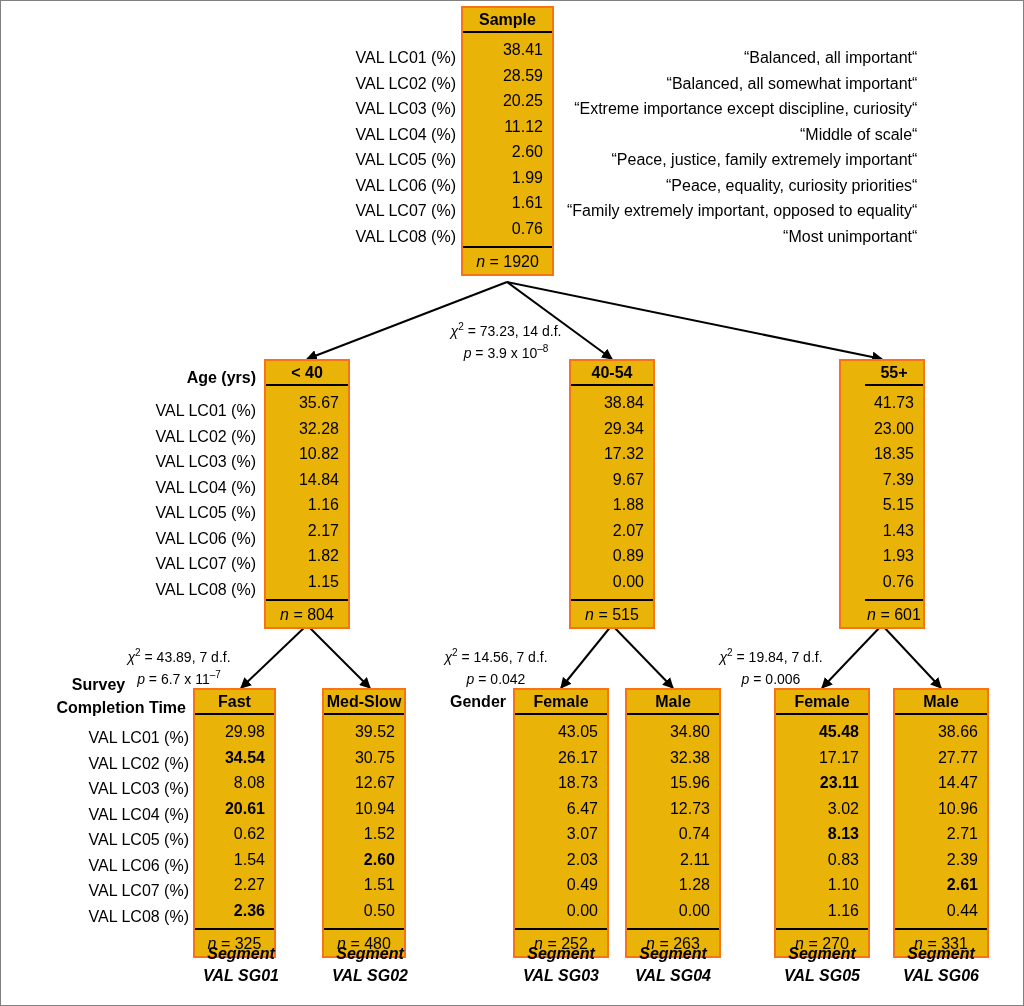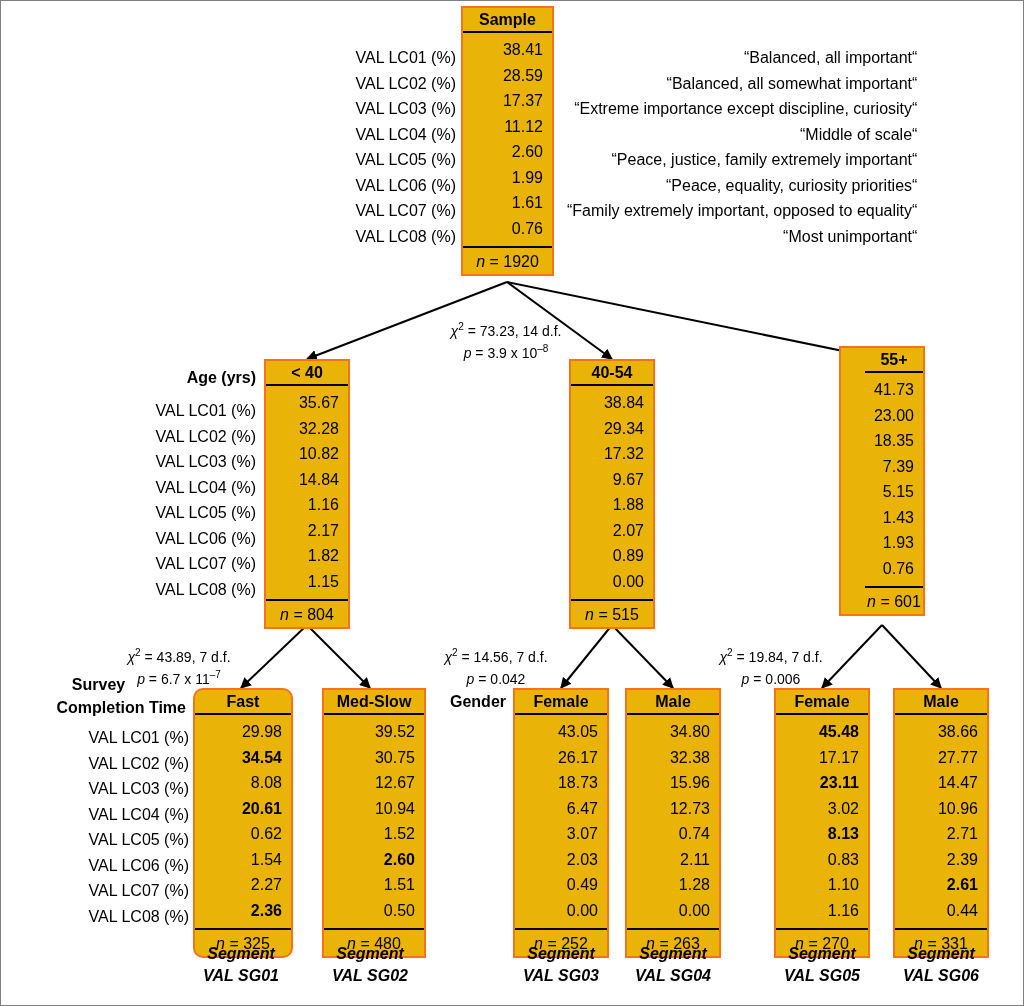--- a/index.html
+++ b/index.html
@@ -154,21 +154,21 @@
     <div class="rl">VAL LC06 (%)</div>
     <div class="rl">VAL LC07 (%)</div>
     <div class="rl">VAL LC08 (%)</div>
   </div>
 
   <div class="node" style="left:460px; top:5px; width:93px;">
     <div class="hdr">Sample</div>
     <div class="vals">
       <div class="v">38.41</div>
       <div class="v">28.59</div>
-      <div class="v">17.37</div>
+      <div class="v">20.25</div>
       <div class="v">11.12</div>
       <div class="v">2.60</div>
       <div class="v">1.99</div>
       <div class="v">1.61</div>
       <div class="v">0.76</div>
     </div>
     <div class="nrow"><i>n</i><span></span><span>&nbsp;= 1920</span></div>
   </div>
 
   <div class="legend" style="left:566px; top:44px;">
@@ -229,21 +229,21 @@
       <div class="v">17.32</div>
       <div class="v">9.67</div>
       <div class="v">1.88</div>
       <div class="v">2.07</div>
       <div class="v">0.89</div>
       <div class="v">0.00</div>
     </div>
     <div class="nrow"><i>n</i><span>&nbsp;= 515</span></div>
   </div>
 
-  <div class="node" style="left:838px; top:345px; width:86px;padding-left:24px;">
+  <div class="node" style="left:838px; top:358px; width:86px;padding-left:24px;">
     <div class="hdr">55+</div>
     <div class="vals">
       <div class="v">41.73</div>
       <div class="v">23.00</div>
       <div class="v">18.35</div>
       <div class="v">7.39</div>
       <div class="v">5.15</div>
       <div class="v">1.43</div>
       <div class="v">1.93</div>
       <div class="v">0.76</div>
@@ -291,40 +291,40 @@
     <div class="rl">VAL LC01 (%)</div>
     <div class="rl">VAL LC02 (%)</div>
     <div class="rl">VAL LC03 (%)</div>
     <div class="rl">VAL LC04 (%)</div>
     <div class="rl">VAL LC05 (%)</div>
     <div class="rl">VAL LC06 (%)</div>
     <div class="rl">VAL LC07 (%)</div>
     <div class="rl">VAL LC08 (%)</div>
   </div>
 
-  <div class="node" style="left:192px; top:687px; width:100px;border-radius:10px;">
+  <div class="node" style="left:192px; top:687px; width:83px;">
     <div class="hdr">Fast</div>
     <div class="vals">
       <div class="v u">29.98</div>
       <div class="v b">34.54</div>
       <div class="v u">8.08</div>
       <div class="v b">20.61</div>
       <div class="v u">0.62</div>
       <div class="v">1.54</div>
       <div class="v">2.27</div>
       <div class="v b">2.36</div>
     </div>
     <div class="nrow"><i>n</i><span>&nbsp;= 325</span></div>
   </div>
   <div class="seglabel" style="left:192px; top:942px; width:96px;">
     <div>Segment</div>
     <div>VAL SG01</div>
   </div>
 
-  <div class="node" style="left:321px; top:687px; width:104px;">
+  <div class="node" style="left:321px; top:687px; width:84px;">
     <div class="hdr">Med-Slow</div>
     <div class="vals">
       <div class="v">39.52</div>
       <div class="v">30.75</div>
       <div class="v">12.67</div>
       <div class="v">10.94</div>
       <div class="v">1.52</div>
       <div class="v b">2.60</div>
       <div class="v">1.51</div>
       <div class="v">0.50</div>

